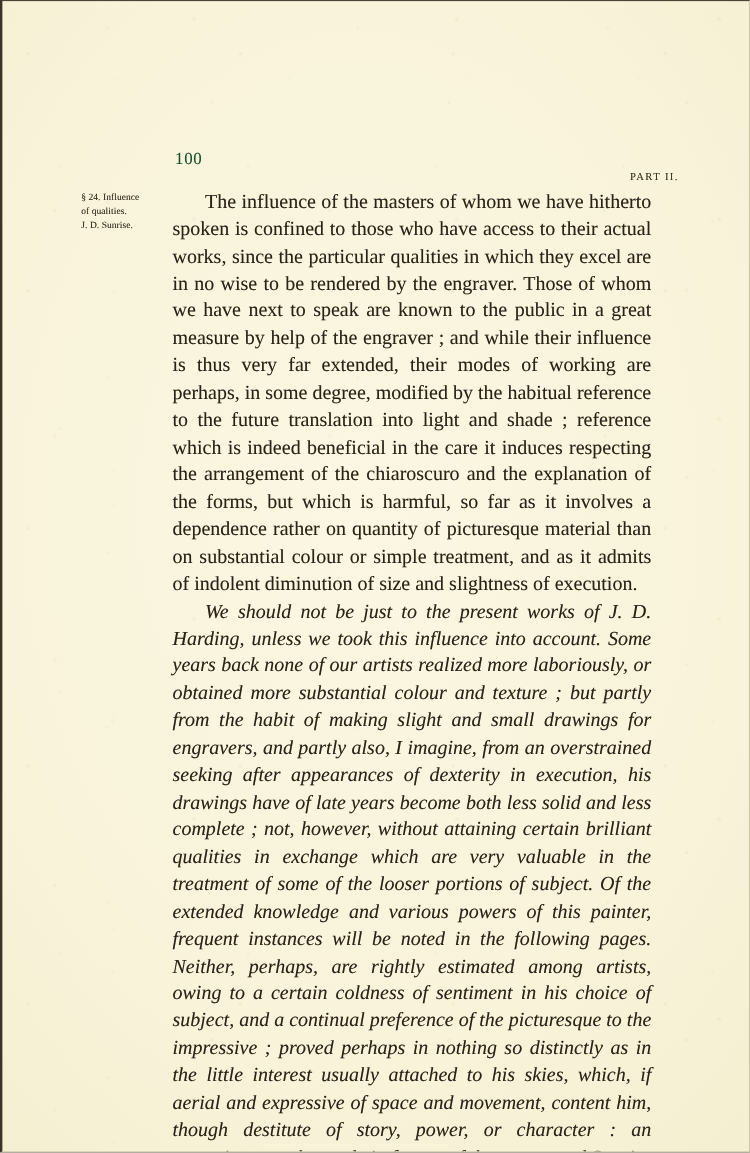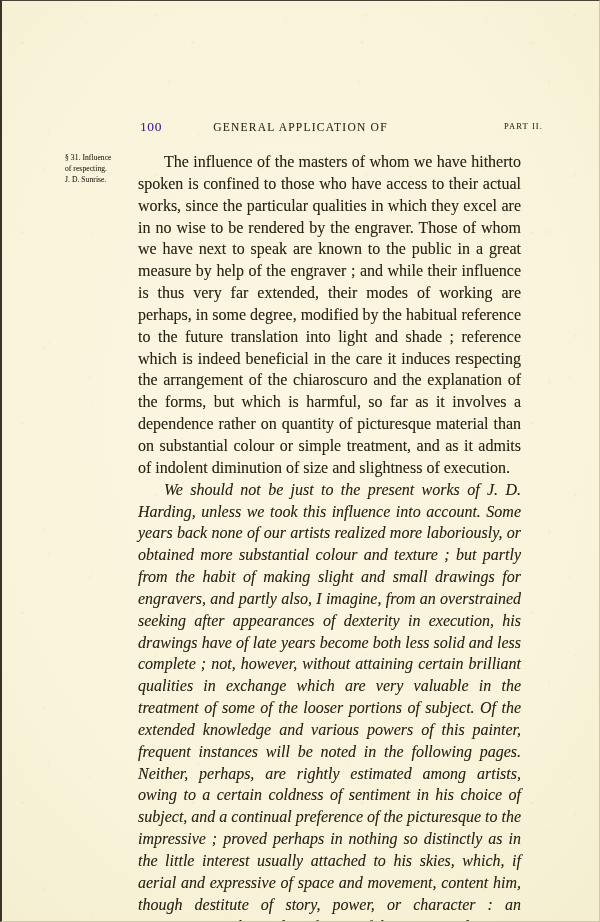--- a/index.html
+++ b/index.html
@@ -64,36 +64,36 @@
     left: 0;
     right: 0;
     height: 18px;
   }
   .folio {
     position: absolute;
     left: 138px;
     top: 0;
     font-size: 13.5px;
     letter-spacing: .6px;
-    color: #4c1d95;
+    color: #14532d;
   }
   .head-title {
     position: absolute;
     left: 0;
     right: 0;
     top: 2px;
     text-align: center;
     font-size: 11.5px;
     letter-spacing: 1.25px;
     color: #342b1c;
   }
   .head-part {
     position: absolute;
     right: 56px;
-    top: 2px;
+    top: 17px;
     font-size: 8.5px;
     letter-spacing: 1.1px;
     color: #3a3122;
   }
 
   
   .sidenote {
     position: absolute;
     left: 63px;
     top: 152px;
@@ -135,27 +135,26 @@
 
 <div class="scan">
 
   <div class="paper-tone"></div>
   <div class="paper-speckle"></div>
 
   <div class="page-content">
 
     <div class="running-head">
       <span class="folio">100</span>
-      <span class="head-title">GENERAL APPLICATION OF</span>
       <span class="head-part">PART II.</span>
     </div>
 
     <div class="sidenote">
-      <div>§ 31.  Influence</div>
-      <div>of respecting.</div>
+      <div>§ 24.  Influence</div>
+      <div>of qualities.</div>
       <div>J. D. Sunrise.</div>
     </div>
 
     <div class="textblock">
       <p class="para">The influence of the masters of whom we have hitherto spoken is confined to those who have access to their actual works, since the particular qualities in which they excel are in no wise to be rendered by the engraver.   Those of whom we have next to speak are known to the public in a great measure by help of the engraver ; and while their influence is thus very far extended, their modes of working are perhaps, in some degree, modified by the habitual reference to the future translation into light and shade ; reference which is indeed beneficial in the care it induces respecting the arrangement of the chiaroscuro and the explanation of the forms, but which is harmful, so far as it involves a dependence rather on quantity of picturesque material than on substantial colour or simple treatment, and as it admits of indolent diminution of size and slightness of execution.</p>
       <p class="para">We should not be just to the present works of J. D. Harding, unless we took this influence into account.   Some years back none of our artists realized more laboriously, or obtained more substantial colour and texture ; but partly from the habit of making slight and small drawings for engravers, and partly also, I imagine, from an overstrained seeking after appearances of dexterity in execution, his drawings have of late years become both less solid and less complete ; not, however, without attaining certain brilliant qualities in exchange which are very valuable in the treatment of some of the looser portions of subject.   Of the extended knowledge and various powers of this painter, frequent instances will be noted in the following pages.   Neither, perhaps, are rightly estimated among artists, owing to a certain coldness of sentiment in his choice of subject, and a continual preference of the picturesque to the impressive ; proved perhaps in nothing so distinctly as in the little interest usually attached to his skies, which, if aerial and expressive of space and movement, content him, though destitute of story, power, or character : an exception must be made in favour of the very grand Sunrise on the Swiss Alps, exhibited in 1844, wherein the artist's real power was in some measure displayed, though I am convinced he is still capable of doing far greater things.   So also in his foliage he is apt to sacrifice the dignity of his trees to their wildness, and lose the forest in the copse ; neither is he at all accurate</p>
     </div>
 
   </div>
 </div>

